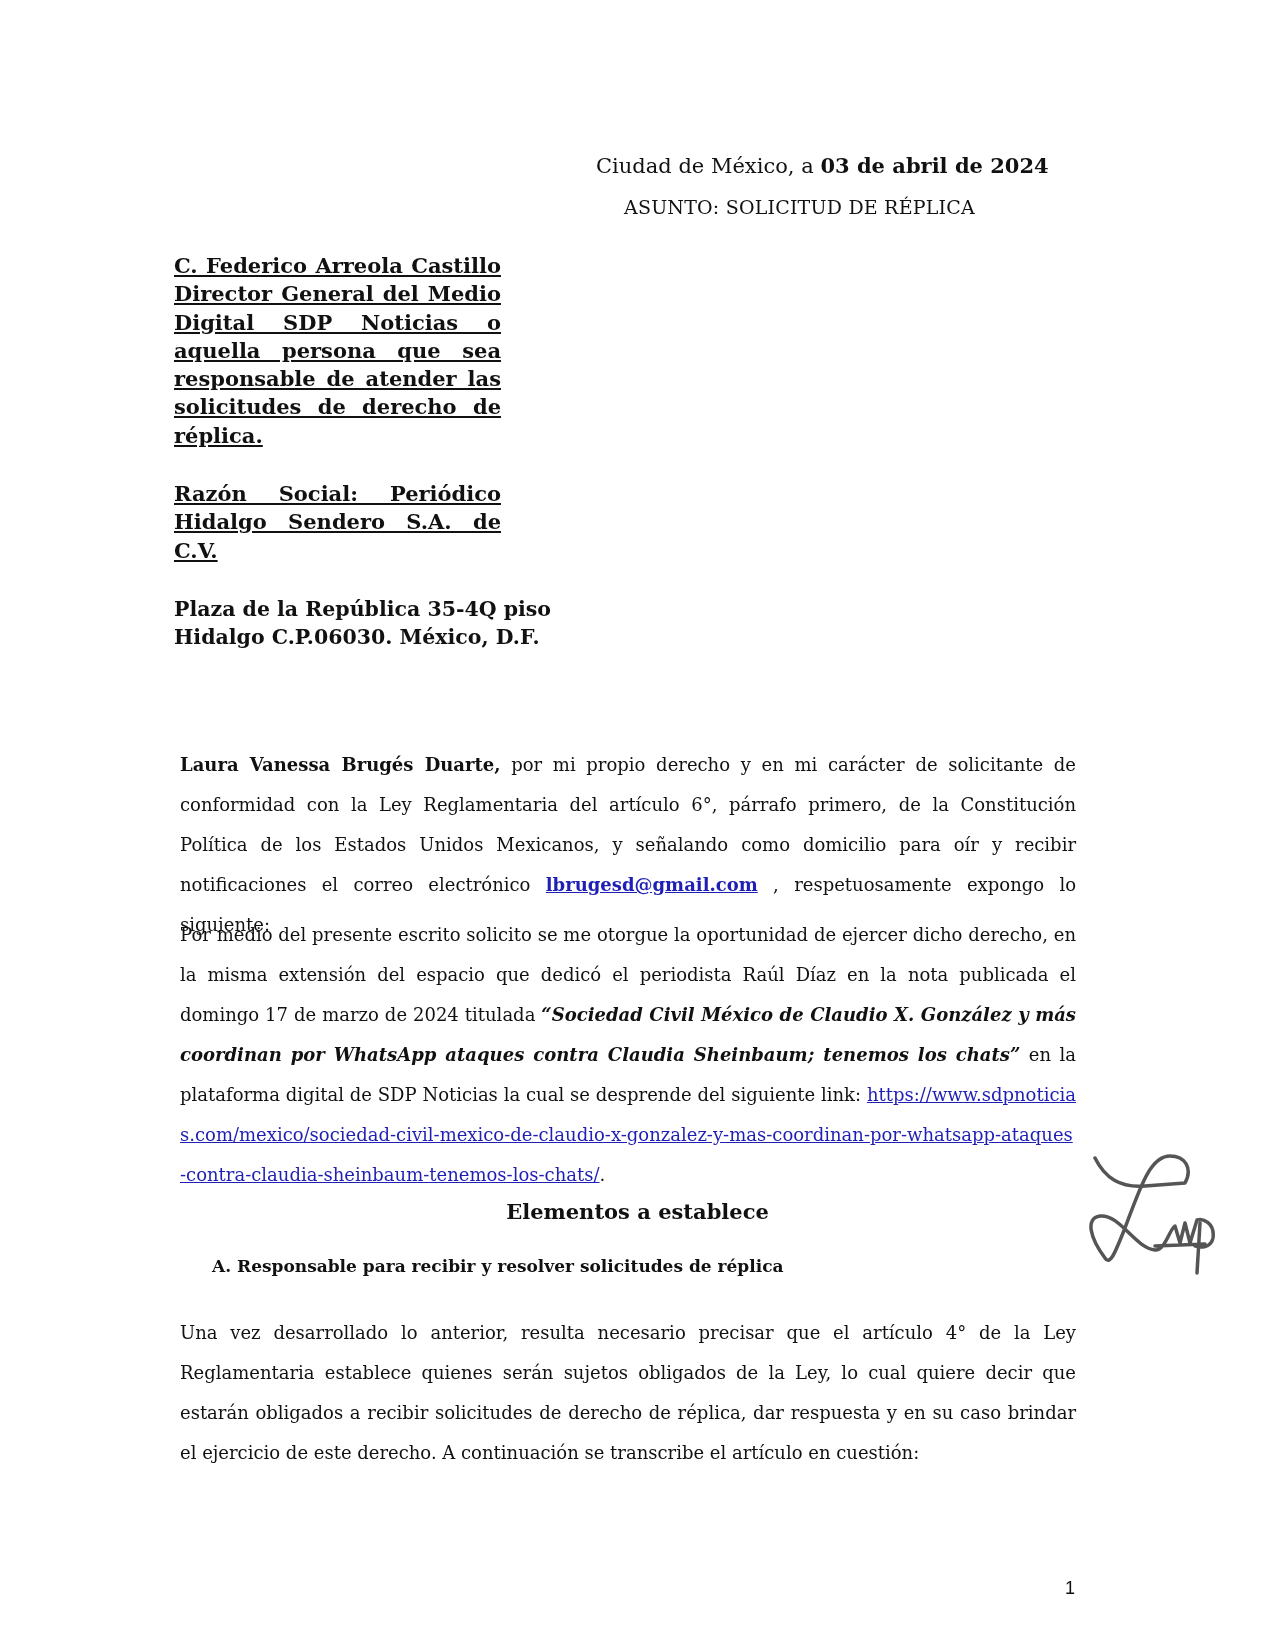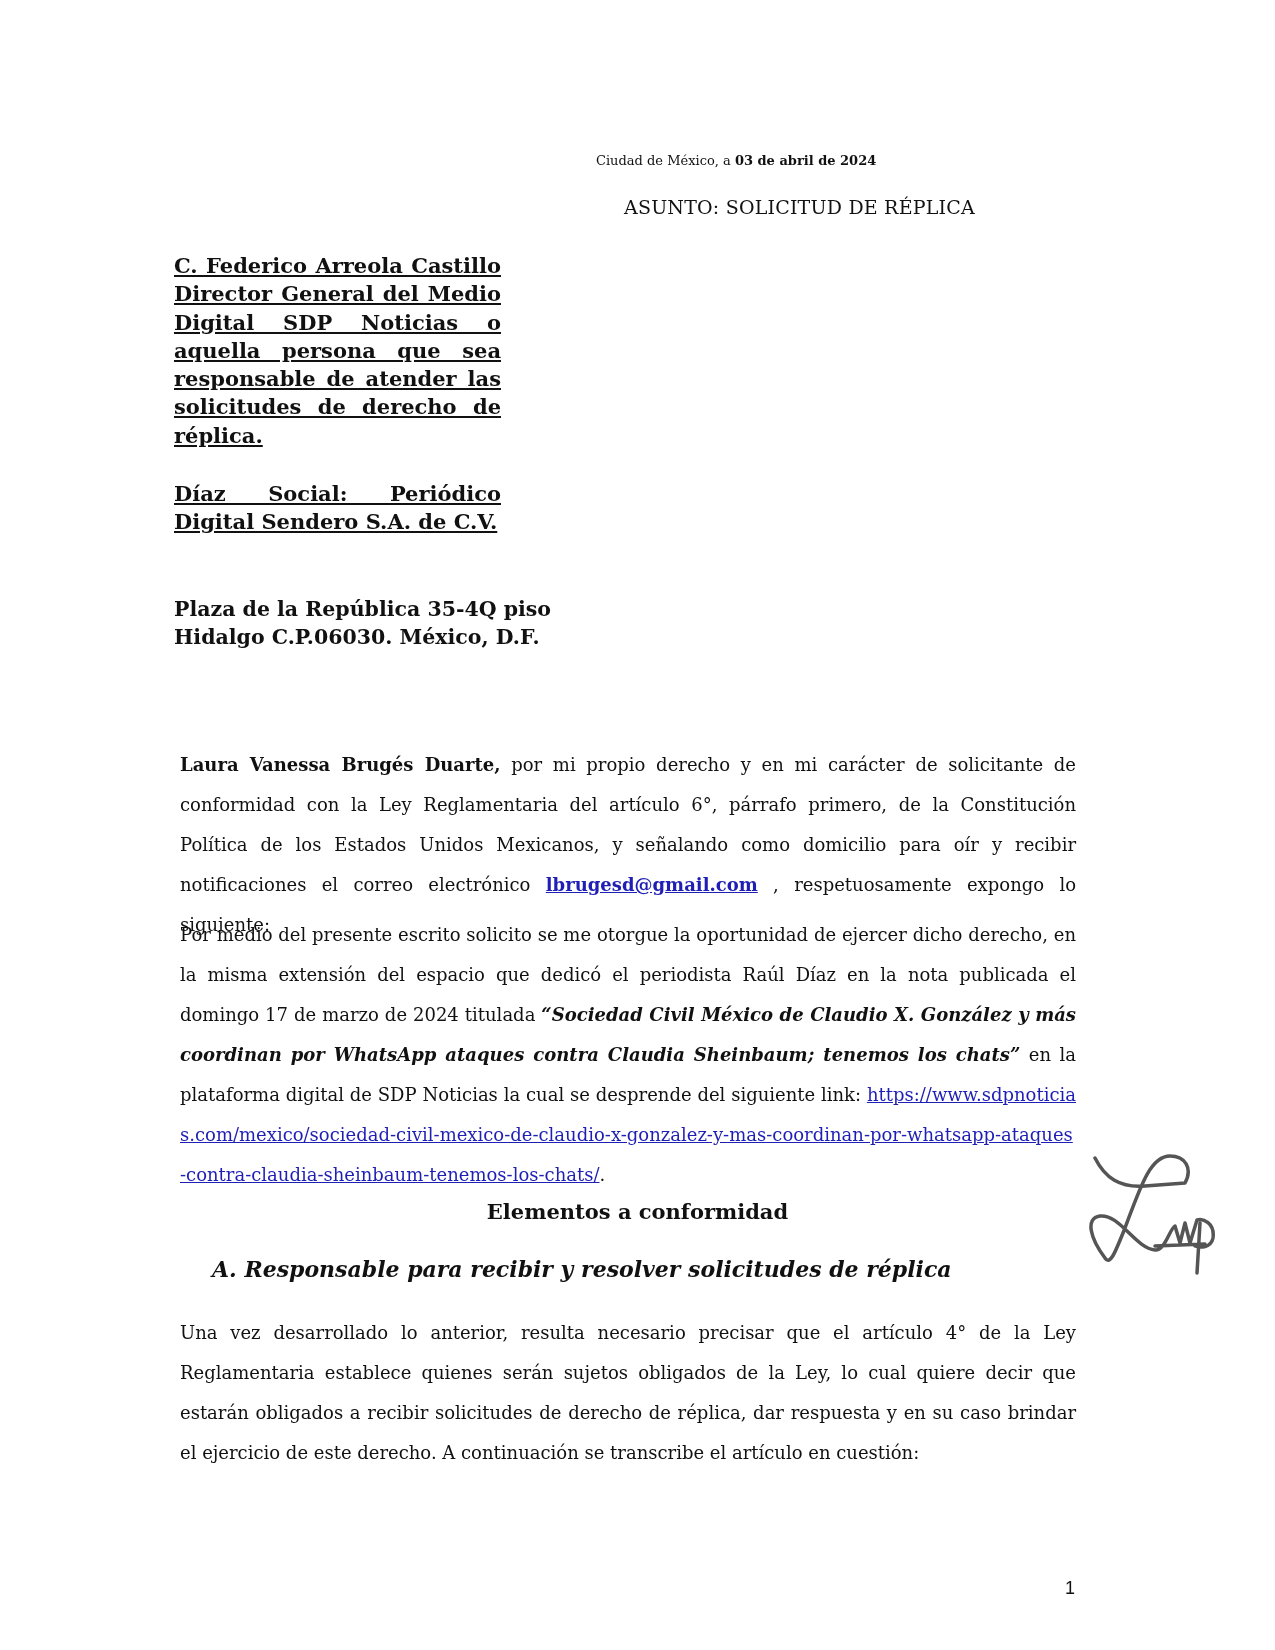--- a/index.html
+++ b/index.html
@@ -1,63 +1,63 @@
 <!DOCTYPE html>
 <html><head>
 <meta charset="utf-8">
 <style>
   html, body { margin: 0; padding: 0; background: #ffffff; }
   body { width: 1275px; height: 1650px; position: relative; overflow: hidden;
          font-family: "DejaVu Serif", "Liberation Serif", serif; color: #111; }
   .abs { position: absolute; }
-  .date { left: 596px; top: 153px; font-size: 13px; white-space: nowrap; }
+  .date { left: 596px; top: 153px; font-size: 21px; white-space: nowrap; }
   .subject { left: 624px; top: 196px; font-size: 19px; font-weight: normal; white-space: nowrap; letter-spacing: 0.2px; }
   .addr { left: 174px; width: 327px; font-size: 21px; line-height: 28.3px; font-weight: bold; text-align: justify; text-decoration: underline; }
   .addr p { margin: 0; text-align-last: left; }
   .addr-plain { left: 174px; top: 595px; width: 360px; font-size: 20.5px; line-height: 28.3px; font-weight: bold; }
   .addr-plain div { white-space: nowrap; }
   .body { left: 180px; width: 896px; font-size: 18px; line-height: 40px; text-align: justify; }
   .body p { margin: 0; }
   .link { color: #1a0dab; text-decoration: underline; color: #1f1fb5; }
   .email { font-weight: bold; }
   .bi { font-weight: bold; font-style: italic; }
   .center-head { left: 0; width: 1275px; text-align: center; top: 1199px; font-size: 21px; font-weight: bold; }
-  .sec-head { left: 212px; top: 1256px; font-size: 22px; font-weight: bold; white-space: nowrap; font-style: italic; }
+  .sec-head { left: 212px; top: 1256px; font-size: 17px; font-weight: bold; white-space: nowrap; }
   .pagenum { left: 1065px; top: 1578px; font-family: "Liberation Sans", sans-serif; font-size: 18px; }
   .sig { left: 1085px; top: 1148px; width: 140px; height: 130px; }
 </style>
 </head>
 <body>
 
 <div class="abs date"><span>Ciudad de México, a </span><b>03 de abril de 2024</b></div>
 
 <div class="abs subject">ASUNTO: SOLICITUD DE RÉPLICA</div>
 
 <div class="abs addr" style="top:252px;">
   <p>C. Federico Arreola Castillo Director General del Medio Digital SDP Noticias o aquella persona que sea responsable de atender las solicitudes de derecho de réplica.</p>
 </div>
 
 <div class="abs addr" style="top:480px;">
-  <p>Díaz Social: Periódico Digital Sendero S.A. de C.V.</p>
+  <p>Razón Social: Periódico Hidalgo Sendero S.A. de C.V.</p>
 </div>
 
 <div class="abs addr-plain">
   <div>Plaza de la República 35-4Q piso</div>
   <div>Hidalgo C.P.06030. México, D.F.</div>
 </div>
 
 <div class="abs body" style="top:745px;">
   <p><b>Laura Vanessa Brugés Duarte,</b><span> por mi propio derecho y en mi carácter de solicitante de conformidad con la Ley Reglamentaria del artículo 6°, párrafo primero, de la Constitución Política de los Estados Unidos Mexicanos, y señalando como domicilio para oír y recibir notificaciones el correo electrónico </span><a class="link email">lbrugesd@gmail.com</a><span> , respetuosamente expongo lo siguiente:</span></p>
 </div>
 
 <div class="abs body" style="top:915px;">
   <p><span>Por medio del presente escrito solicito se me otorgue la oportunidad de ejercer dicho derecho, en la misma extensión del espacio que dedicó el periodista Raúl Díaz en la nota publicada el domingo 17 de marzo de 2024 titulada </span><span class="bi">“Sociedad Civil México de Claudio X. González y más coordinan por WhatsApp ataques contra Claudia Sheinbaum; tenemos los chats”</span><span> en la plataforma digital de SDP Noticias la cual se desprende del siguiente link: </span><a class="link" style="word-break: break-all;">https://www.sdpnoticias.com/mexico/sociedad-civil-mexico-de-claudio-x-gonzalez-y-mas-coordinan-por-whatsapp-ataques-contra-claudia-sheinbaum-tenemos-los-chats/</a><span>.</span></p>
 </div>
 
-<div class="abs center-head">Elementos a conformidad</div>
+<div class="abs center-head">Elementos a establece</div>
 
 <div class="abs sec-head">A.  Responsable para recibir y resolver solicitudes de réplica</div>
 
 <div class="abs body" style="top:1313px;">
   <p>Una vez desarrollado lo anterior, resulta necesario precisar que el artículo 4° de la Ley Reglamentaria establece quienes serán sujetos obligados de la Ley, lo cual quiere decir que estarán obligados a recibir solicitudes de derecho de réplica, dar respuesta y en su caso brindar el ejercicio de este derecho. A continuación se transcribe el artículo en cuestión:</p>
 </div>
 
 <div class="abs sig">
   <svg width="140" height="130" viewBox="0 0 140 130">
     <path d="M10 10 C 20 30, 35 40, 60 38 L 100 35 C 108 20, 100 8, 85 8 C 65 8, 55 40, 40 80 C 30 105, 25 118, 20 110 C 5 90, 0 70, 15 68 C 35 66, 50 100, 70 102 C 80 103, 85 80, 90 78 L 95 95 L 100 75 L 105 95 L 112 72 C 118 70, 130 75, 128 90 C 126 100, 115 100, 110 98 M 115 75 L 112 125 M 70 98 L 120 96" fill="none" stroke="#555" stroke-width="3.5" stroke-linecap="round" stroke-linejoin="round"></path>

